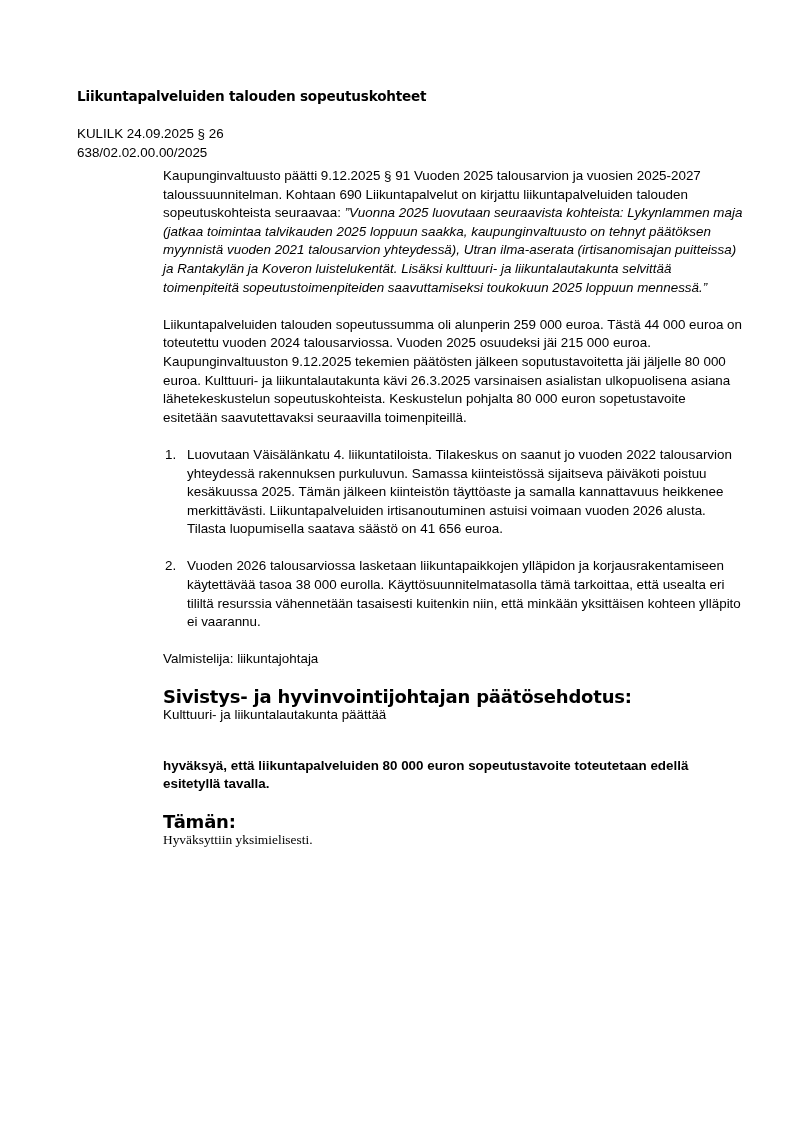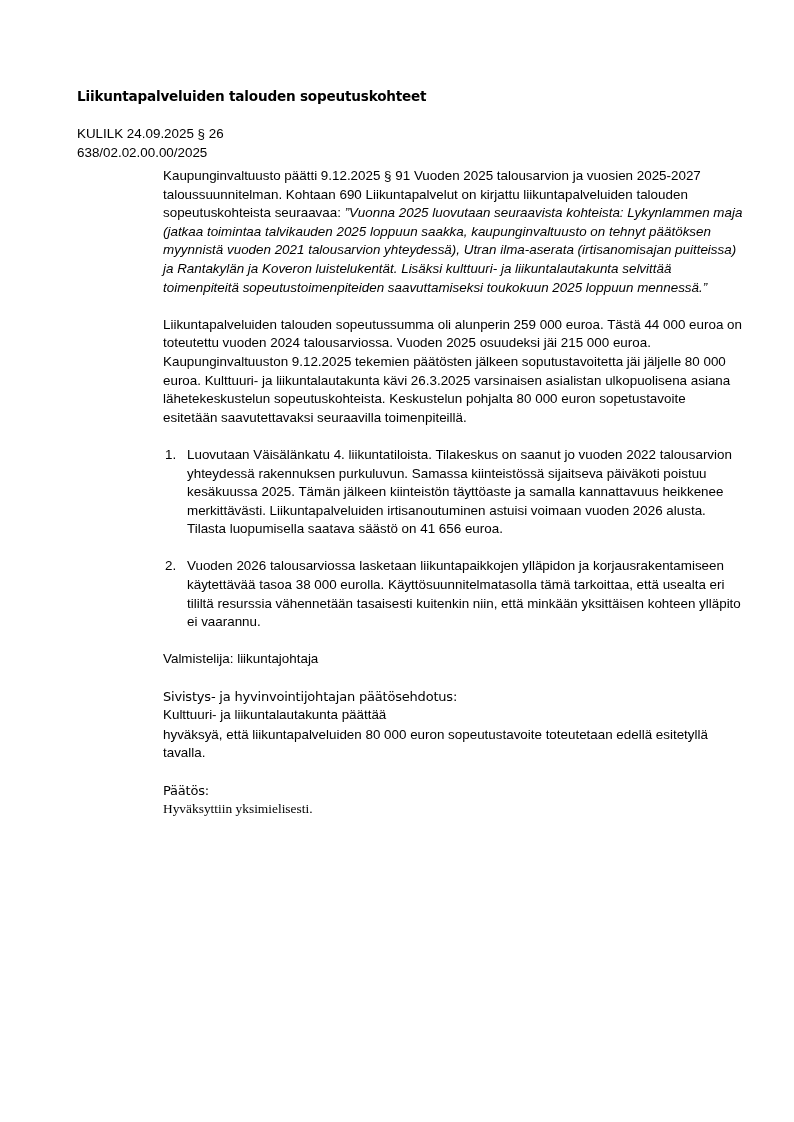--- a/index.html
+++ b/index.html
@@ -8,21 +8,21 @@
   .page { position: absolute; left: 0; top: 0; width: 794px; height: 1122px; padding-left: 20px; }
   .title { position: absolute; left: 77px; top: 88px; font-weight: bold; font-size: 13.6px;
            font-family: "DejaVu Sans", sans-serif; letter-spacing: -0.2px; }
   .meta { position: absolute; left: 77px; top: 125px; line-height: 18.5px; }
   .body { position: absolute; left: 163px; top: 167px; width: 580px; line-height: 18.6px; }
   .body p { margin: 0 0 18.6px 0; }
   .it { font-style: italic; }
   ol { margin: 0 0 18.6px 0; padding: 0; list-style: none; }
   ol li { position: relative; padding-left: 24px; margin-bottom: 18.6px; }
   ol li .num { position: absolute; left: 2px; top: 0; }
-  .bold { font-weight: normal; font-family: "DejaVu Sans", sans-serif; font-size: 13px; letter-spacing: -0.2px; }
+  .bold { font-weight: bold; font-family: "DejaVu Sans", sans-serif; font-size: 18px; letter-spacing: -0.2px; }
   .nomb { margin-bottom: 0 !important; }
 </style>
 </head>
 <body>
 
 <div class="page">
   <div class="title">Liikuntapalveluiden talouden sopeutuskohteet</div>
 
   <div class="meta">
     <div>KULILK 24.09.2025 § 26</div>
@@ -45,20 +45,20 @@
         <span>Vuoden 2026 talousarviossa lasketaan liikuntapaikkojen ylläpidon ja korjausrakentamiseen käytettävää tasoa 38 000 eurolla. Käyttösuunnitelmatasolla tämä tarkoittaa, että usealta eri tililtä resurssia vähennetään tasaisesti kuitenkin niin, että minkään yksittäisen kohteen ylläpito ei vaarannu.</span>
       </li>
     </ol>
 
     <p>Valmistelija: liikuntajohtaja</p>
 
     <p class="nomb">
       <span class="bold" style="display:block;">Sivistys- ja hyvinvointijohtajan päätösehdotus:</span>
       <span style="display:block;">Kulttuuri- ja liikuntalautakunta päättää</span>
     </p>
-    <p style="margin-top:1px;">hyväksyä, että liikuntapalveluiden 80 000 euron sopeutustavoite toteutetaan edellä esitetyllä tavalla.</p>
+    <p style="margin-top:32px;font-weight:bold;">hyväksyä, että liikuntapalveluiden 80 000 euron sopeutustavoite toteutetaan edellä esitetyllä tavalla.</p>
 
     <p>
-      <span class="bold" style="display:block;">Päätös:</span>
+      <span class="bold" style="display:block;">Tämän:</span>
       <span style="display:block;font-family:Liberation Serif, serif;">Hyväksyttiin yksimielisesti.</span>
     </p>
   </div>
 </div>
 
 </body></html>

